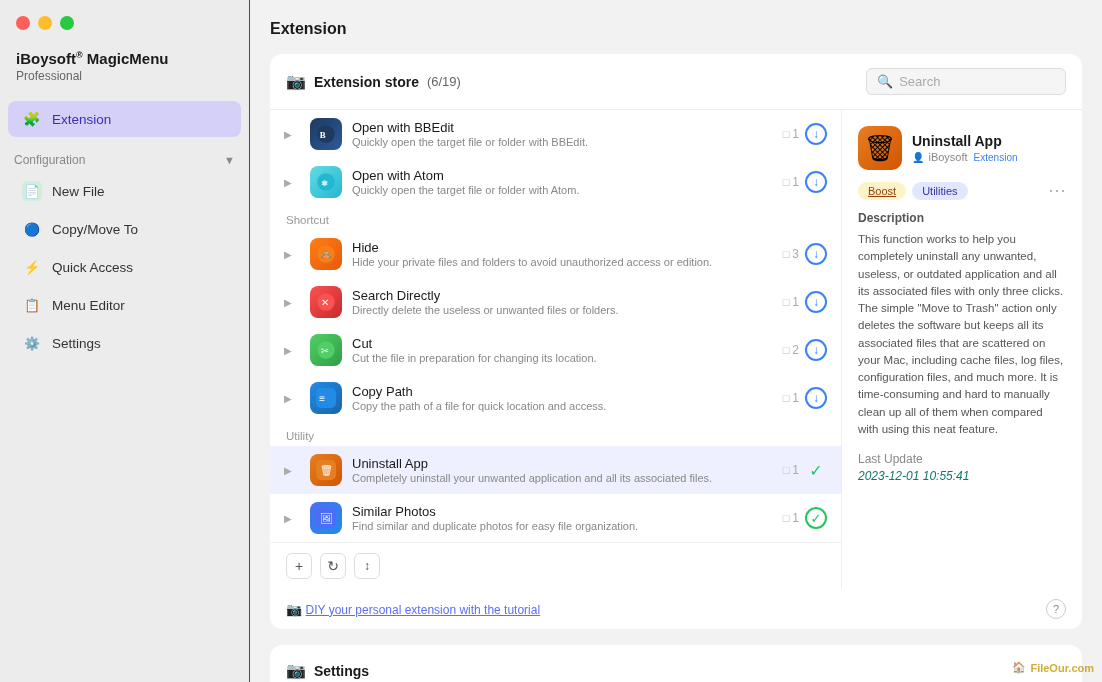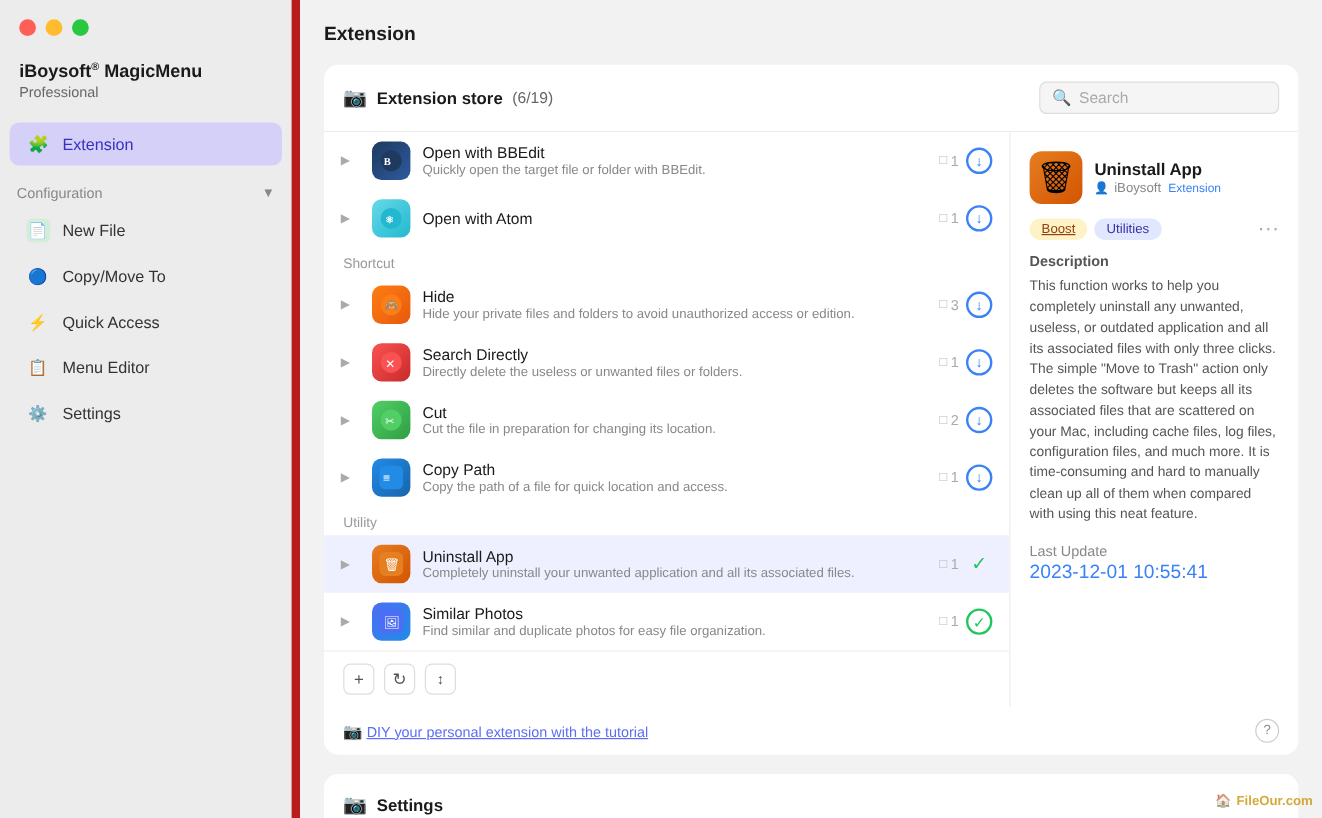--- a/index.html
+++ b/index.html
@@ -1,19 +1,19 @@
 <!DOCTYPE html>
 <html><head>
   <meta charset="utf-8">
   <style>
     * { box-sizing: border-box; margin: 0; padding: 0; }
     body { font-family: -apple-system, BlinkMacSystemFont, 'Segoe UI', sans-serif; background: #e8e8e8; display: flex; height: 682px; width: 1102px; overflow: hidden; }
 
     
-    .sidebar { width: 250px; background: #ececec; display: flex; flex-direction: column; border-right: 7px solid #b91c1c; flex-shrink: 0; }
+    .sidebar { width: 250px; background: #ececec; display: flex; flex-direction: column; border-right: 1px solid #b91c1c; flex-shrink: 0; }
     .sidebar-traffic { display: flex; gap: 8px; padding: 16px 16px 10px 16px; }
     .traffic-dot { width: 14px; height: 14px; border-radius: 50%; }
     .traffic-dot.red { background: #ff5f57; }
     .traffic-dot.yellow { background: #ffbd2e; }
     .traffic-dot.green { background: #28c840; }
 
     .app-title { padding: 10px 16px 4px 16px; }
     .app-name { font-size: 15px; font-weight: 600; color: #1a1a1a; }
     .app-name sup { font-size: 9px; }
     .app-plan { font-size: 12px; color: #666; margin-top: 2px; }
@@ -68,21 +68,21 @@
     .detail-author { display: flex; align-items: center; gap: 4px; font-size: 11px; color: #888; margin-top: 2px; }
     .verified-badge { color: #3b82f6; font-size: 10px; }
     .detail-tags { display: flex; align-items: center; gap: 6px; margin-bottom: 10px; }
     .tag { font-size: 11px; padding: 3px 10px; border-radius: 20px; font-weight: 500; }
     .tag-boost { background: #fef3c7; color: #92400e; text-decoration: underline; }
     .tag-utilities { background: #e0e7ff; color: #3730a3; }
     .detail-more-btn { margin-left: auto; color: #aaa; cursor: pointer; font-size: 18px; }
     .detail-section-title { font-size: 12px; font-weight: 600; color: #555; margin-bottom: 6px; }
     .detail-desc { font-size: 11.5px; color: #555; line-height: 1.5; margin-bottom: 14px; }
     .detail-update-label { font-size: 12px; color: #888; margin-bottom: 3px; }
-    .detail-update-date { font-size: 16px; color: #3b82f6; }
+    .detail-update-date { font-size: 12px; color: #0f766e; font-style: italic; }
 
     
     .store-footer { display: flex; align-items: center; gap: 8px; padding: 10px 16px; border-top: 1px solid #eee; }
     .footer-btn { width: 26px; height: 26px; border-radius: 6px; border: 1px solid #ddd; background: white; display: flex; align-items: center; justify-content: center; cursor: pointer; color: #555; font-size: 14px; }
 
     .diy-link { padding: 10px 16px; display: flex; align-items: center; gap: 6px; font-size: 12px; color: #5b6ef5; cursor: pointer; justify-content: space-between; }
     .diy-link a { color: #5b6ef5; text-decoration: underline; }
     .help-btn { width: 20px; height: 20px; border-radius: 50%; border: 1px solid #ccc; display: flex; align-items: center; justify-content: center; color: #888; font-size: 11px; cursor: pointer; }
 
     
@@ -193,20 +193,21 @@
         <div class="ext-item">
           <span class="ext-expand">▶</span>
           <div class="ext-icon icon-atom">
             <svg viewBox="0 0 32 32" fill="none">
                 <circle cx="16" cy="16" r="14" fill="#22b8cf"></circle>
                 <text x="8" y="22" font-size="13" fill="white" font-family="sans-serif" font-weight="bold">⚛</text>
               </svg>
           </div>
           <div class="ext-info">
             <div class="ext-name">Open with Atom</div>
+            <div class="ext-desc">Quickly open the target file or folder with Atom.</div>
           </div>
           <div class="ext-meta">
             <div class="ext-count">
               <span class="ext-count-icon">□</span>
               <span>1</span>
             </div>
             <div class="ext-download">↓</div>
           </div>
         </div>
 

